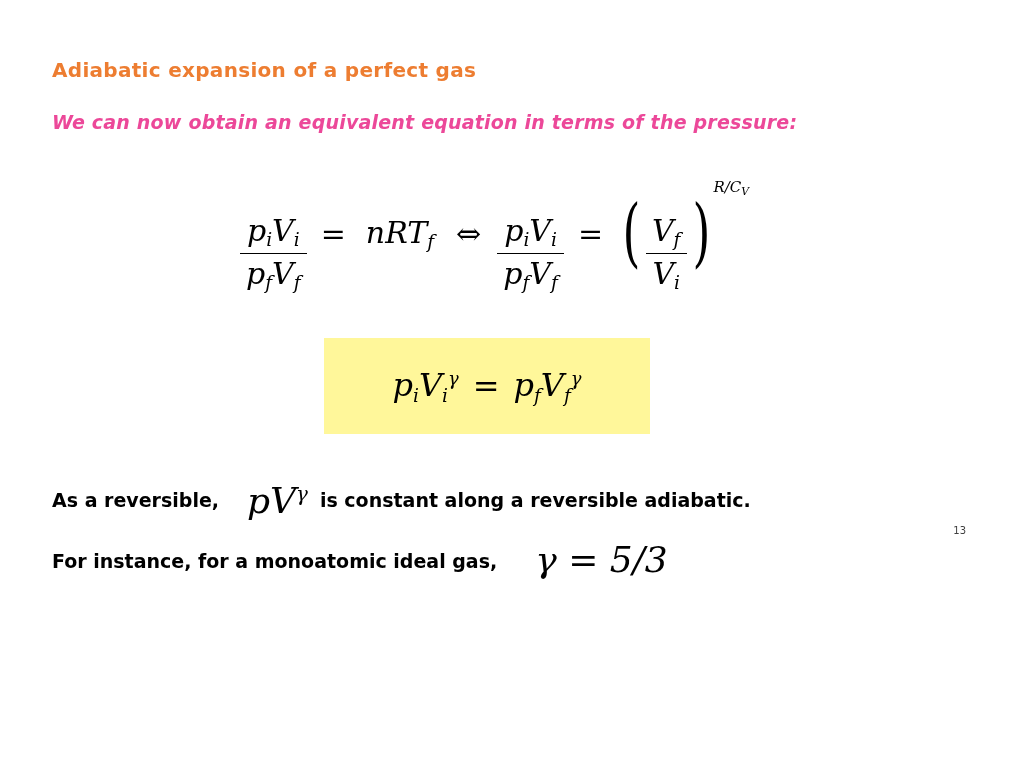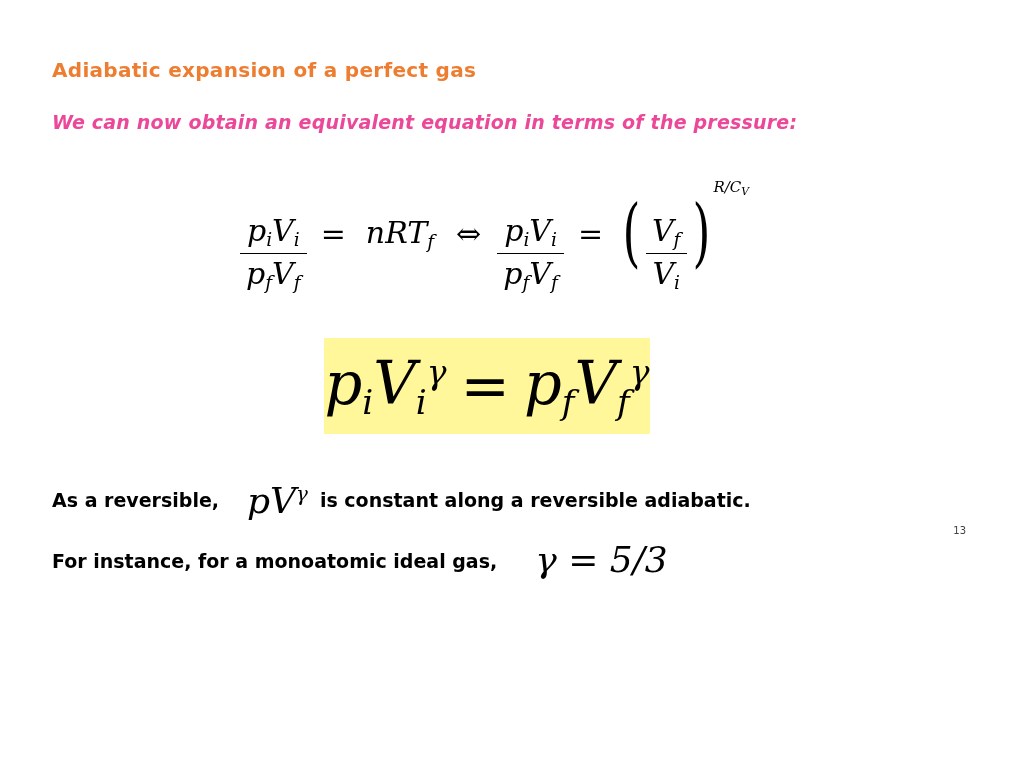--- a/index.html
+++ b/index.html
@@ -121,21 +121,21 @@
   .boxed-eq {
     position: absolute;
     left: 324px;
     top: 338px;
     width: 326px;
     height: 96px;
     background: #FFF79A;
     display: flex;
     align-items: center;
     justify-content: center;
-    font-size: 59px;
+    font-size: 32px;
   }
   .boxed-eq .eqsign {
     font-style: normal;
     padding: 0 14px;
   }
   .boxed-eq sub.s {
     font-size: 0.58em;
     vertical-align: -0.3em;
   }
   .boxed-eq sup.g {

